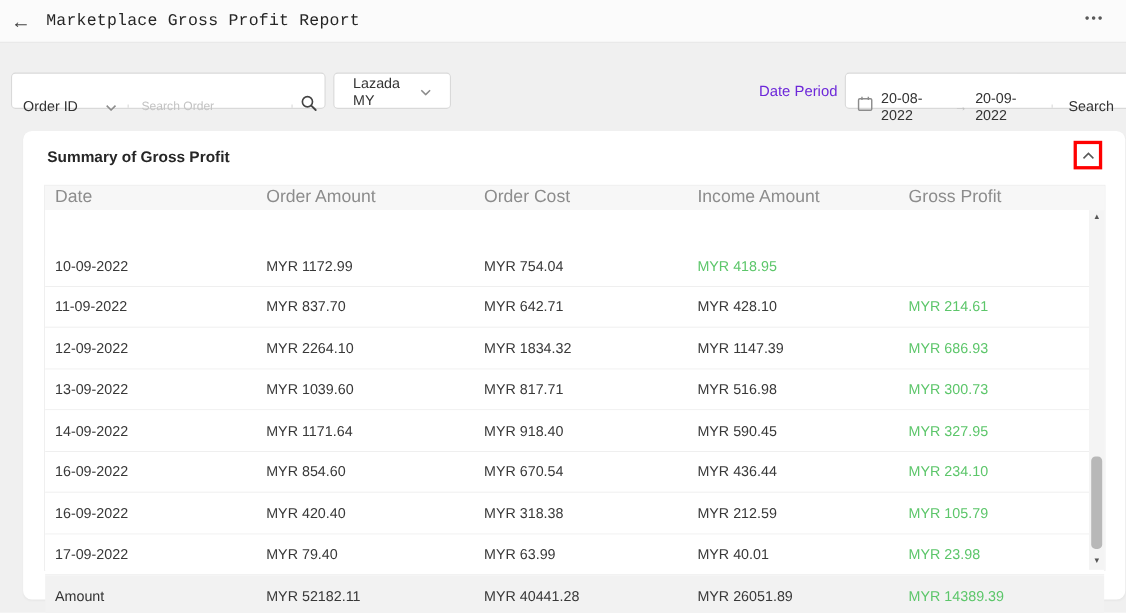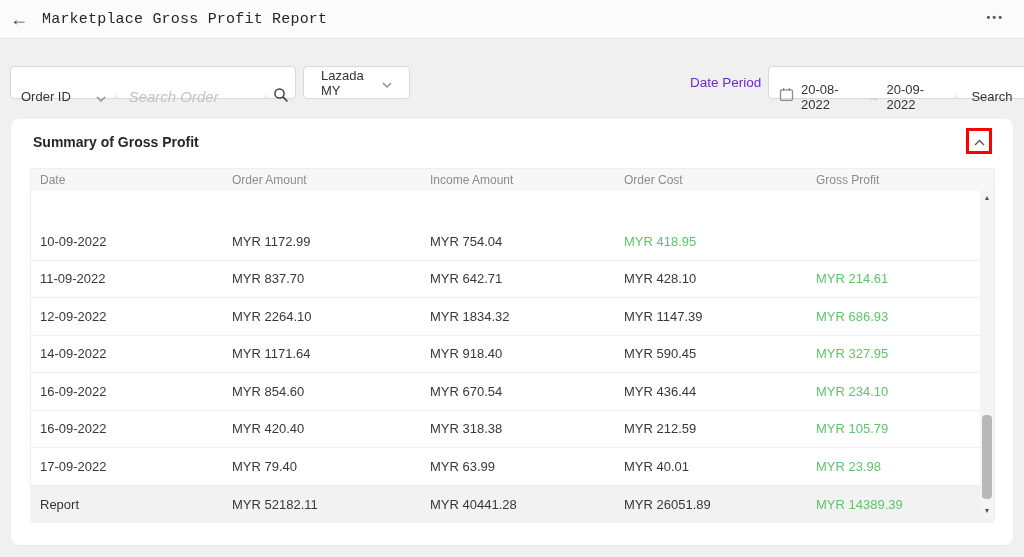--- a/index.html
+++ b/index.html
@@ -20,53 +20,53 @@
   .menu-dots{position:absolute;right:20px;top:11px;font-size:11px;font-weight:bold;color:#595959;letter-spacing:2px;cursor:pointer;}
   
   .ctrl{position:absolute;top:66px;height:33px;box-sizing:border-box;background:#fff;border:1px solid #d9d9d9;border-radius:4px;display:flex;align-items:stretch;}
   .grp-left{left:10px;width:286px;}
   .seg{display:flex;align-items:center;box-sizing:border-box;margin-top:28px;}
   .seg + .seg{border-left:1px solid #d9d9d9;}
   .seg-select{width:105px;justify-content:space-between;padding:0 10px;cursor:pointer;}
   .seg-input{width:150px;padding:0 10px;}
   .seg-btn{width:30px;justify-content:center;cursor:pointer;}
   .sel-text{font-size:13px;color:#333;}
-  .ph-input{border:none;outline:none;width:100%;font-size:15px;color:#333;font-family:"Liberation Sans",sans-serif;background:transparent;font-style:italic;}
+  .ph-input{border:none;outline:none;width:100%;font-size:11px;color:#333;font-family:"Liberation Sans",sans-serif;background:transparent;}
   .ph-input::placeholder{color:#c3c3c3;}
   .grp-market{left:303px;width:107px;justify-content:space-between;padding:0 17px;align-items:center;cursor:pointer;}
   .date-label{position:absolute;left:690px;top:66px;height:33px;display:flex;align-items:center;font-size:13.5px;font-weight:500;color:#6d28d9;}
   .grp-date{left:768px;width:260px;}
   .seg-dates{width:187px;padding:0 10px;gap:7px;}
   .date-text{font-size:13px;color:#333;}
   .range-arrow{font-size:12px;color:#bfbfbf;}
   .seg-search{flex:1;justify-content:center;cursor:pointer;}
   .search-label{font-size:13px;color:#333;}
   
   .card{
-    position:absolute;left:11px;top:119px;width:1002px;height:426px;
+    position:absolute;left:21px;top:119px;width:1002px;height:426px;
     background:#fff;border-radius:8px;box-sizing:border-box;
     box-shadow:0 1px 2px rgba(0,0,0,0.04);
   }
   .card-title{position:absolute;left:22px;top:15px;font-size:14px;font-weight:700;color:#262626;}
   .annotation-box{
     position:absolute;left:955px;top:9px;width:26px;height:26px;box-sizing:border-box;
     border:3px solid #ff0000;display:flex;align-items:center;justify-content:center;background:#fff;
   }
   .collapse-btn{width:100%;height:100%;display:flex;align-items:center;justify-content:center;cursor:pointer;}
   
   .gtable{
     position:absolute;left:19px;top:49px;width:965px;height:351px;box-sizing:border-box;
     border:1px solid #efefef;
   }
   .thead{
     height:22px;background:#f7f7f7;display:grid;
     grid-template-columns:192px 198px 194px 192px 1fr;
     padding-left:9px;align-items:center;
   }
-  .th{font-size:12px;color:#8c8c8c;}
+  .th{font-size:16px;color:#8c8c8c;}
   .tbody{position:relative;height:327px;overflow:hidden;margin-top:42px;}
   .tbody-inner{transform:translateY(-10px);}
   .trow{
     display:grid;grid-template-columns:192px 198px 194px 192px 1fr;
     padding-left:9px;height:37.5px;box-sizing:border-box;
     border-bottom:1px solid #efefef;align-items:center;background:#fff;
   }
   .cell{font-size:13px;color:#383838;}
   .green{color:#5cc66a;}
   .trow-total{background:#f2f2f2;border-bottom:none;}
@@ -152,22 +152,22 @@
             <polyline points="1,6 5.5,1.5 10,6" fill="none" stroke="#595959" stroke-width="1.4"></polyline>
           </svg>
       </span>
     </div>
   </div>
 
   <div class="gtable">
     <div class="thead">
       <div class="th">Date</div>
       <div class="th">Order Amount</div>
+      <div class="th">Order Cost</div>
       <div class="th">Income Amount</div>
-      <div class="th">Order Cost</div>
       <div class="th">Gross Profit</div>
     </div>
 
     <div class="tbody">
       <div class="tbody-inner">
 
       <div class="trow">
             <div class="cell">10-09-2022</div>
             <div class="cell">MYR 1172.99</div>
             <div class="cell">MYR 754.04</div>
@@ -181,20 +181,27 @@
             <div class="cell green">MYR 214.61</div>
           </div>
           <div class="trow">
             <div class="cell">12-09-2022</div>
             <div class="cell">MYR 2264.10</div>
             <div class="cell">MYR 1834.32</div>
             <div class="cell">MYR 1147.39</div>
             <div class="cell green">MYR 686.93</div>
           </div>
           <div class="trow">
+            <div class="cell">13-09-2022</div>
+            <div class="cell">MYR 1039.60</div>
+            <div class="cell">MYR 817.71</div>
+            <div class="cell">MYR 516.98</div>
+            <div class="cell green">MYR 300.73</div>
+          </div>
+          <div class="trow">
             <div class="cell">14-09-2022</div>
             <div class="cell">MYR 1171.64</div>
             <div class="cell">MYR 918.40</div>
             <div class="cell">MYR 590.45</div>
             <div class="cell green">MYR 327.95</div>
           </div>
           <div class="trow">
             <div class="cell">16-09-2022</div>
             <div class="cell">MYR 854.60</div>
             <div class="cell">MYR 670.54</div>
@@ -209,21 +216,21 @@
             <div class="cell green">MYR 105.79</div>
           </div>
           <div class="trow">
             <div class="cell">17-09-2022</div>
             <div class="cell">MYR 79.40</div>
             <div class="cell">MYR 63.99</div>
             <div class="cell">MYR 40.01</div>
             <div class="cell green">MYR 23.98</div>
           </div>
           <div class="trow trow-total">
-            <div class="cell">Report</div>
+            <div class="cell">Amount</div>
             <div class="cell">MYR 52182.11</div>
             <div class="cell">MYR 40441.28</div>
             <div class="cell">MYR 26051.89</div>
             <div class="cell green">MYR 14389.39</div>
           </div>
         </div>
     </div>
 
     <div class="vscroll">
       <div class="scroll-arrow scroll-up">▲</div>

